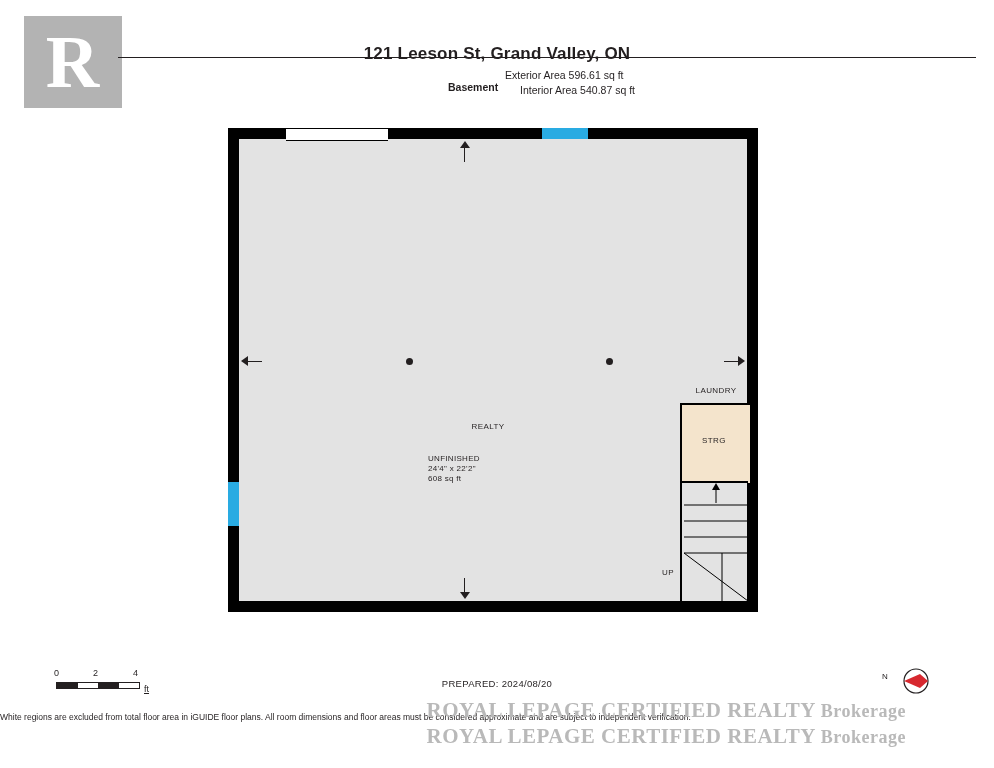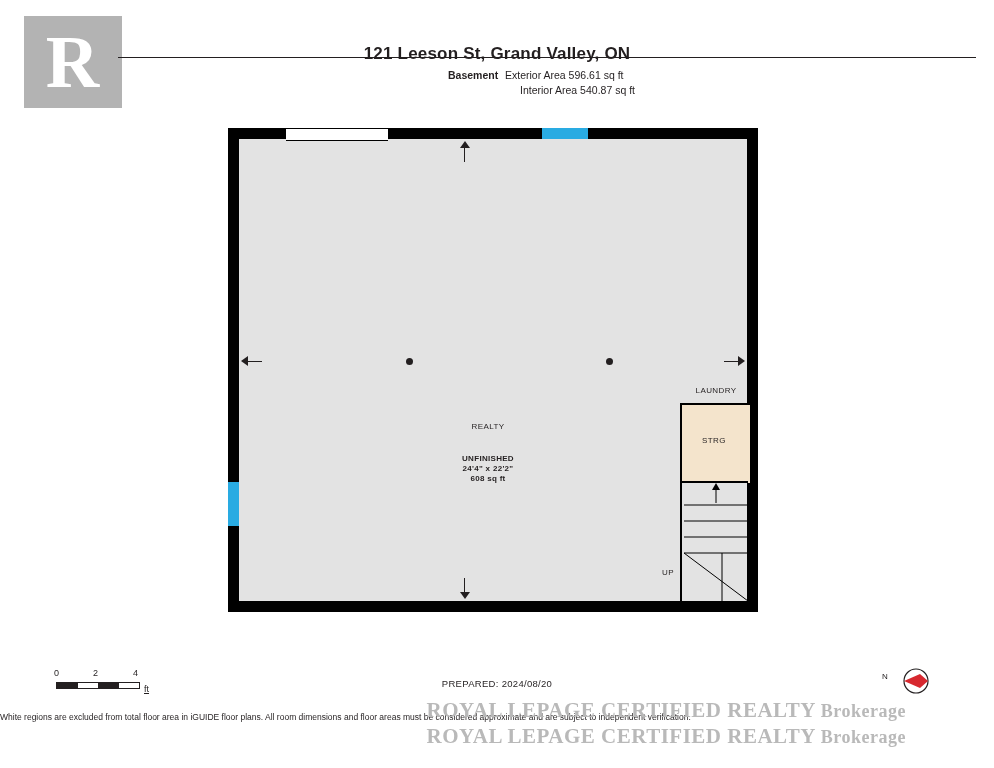--- a/index.html
+++ b/index.html
@@ -85,21 +85,21 @@
     position: absolute;
     left: 300px;
     top: 68px;
     width: 420px;
     font-size: 10.5px;
     line-height: 15px;
   }
   #subtitle-block .level {
     position: absolute;
     left: 148px;
-    top: 0;
+    top: 12px;
     font-weight: bold;
   }
   #subtitle-block .area1 {
     position: absolute;
     left: 205px;
     top: 0;
   }
   #subtitle-block .area2 {
     position: absolute;
     left: 220px;
@@ -208,25 +208,24 @@
     width: 120px;
     text-align: center;
     font-size: 8px;
     letter-spacing: 0.4px;
   }
   #unfinished-block {
     position: absolute;
     left: 200px;
     top: 326px;
     width: 120px;
-    text-align: center;
+    text-align: left;
     font-size: 8px;
     line-height: 10px;
     letter-spacing: 0.3px;
-    font-weight: bold;
   }
 
   
   .ceiling-dot {
     position: absolute;
     width: 7px;
     height: 7px;
     border-radius: 50%;
     background: #231f20;
   }

